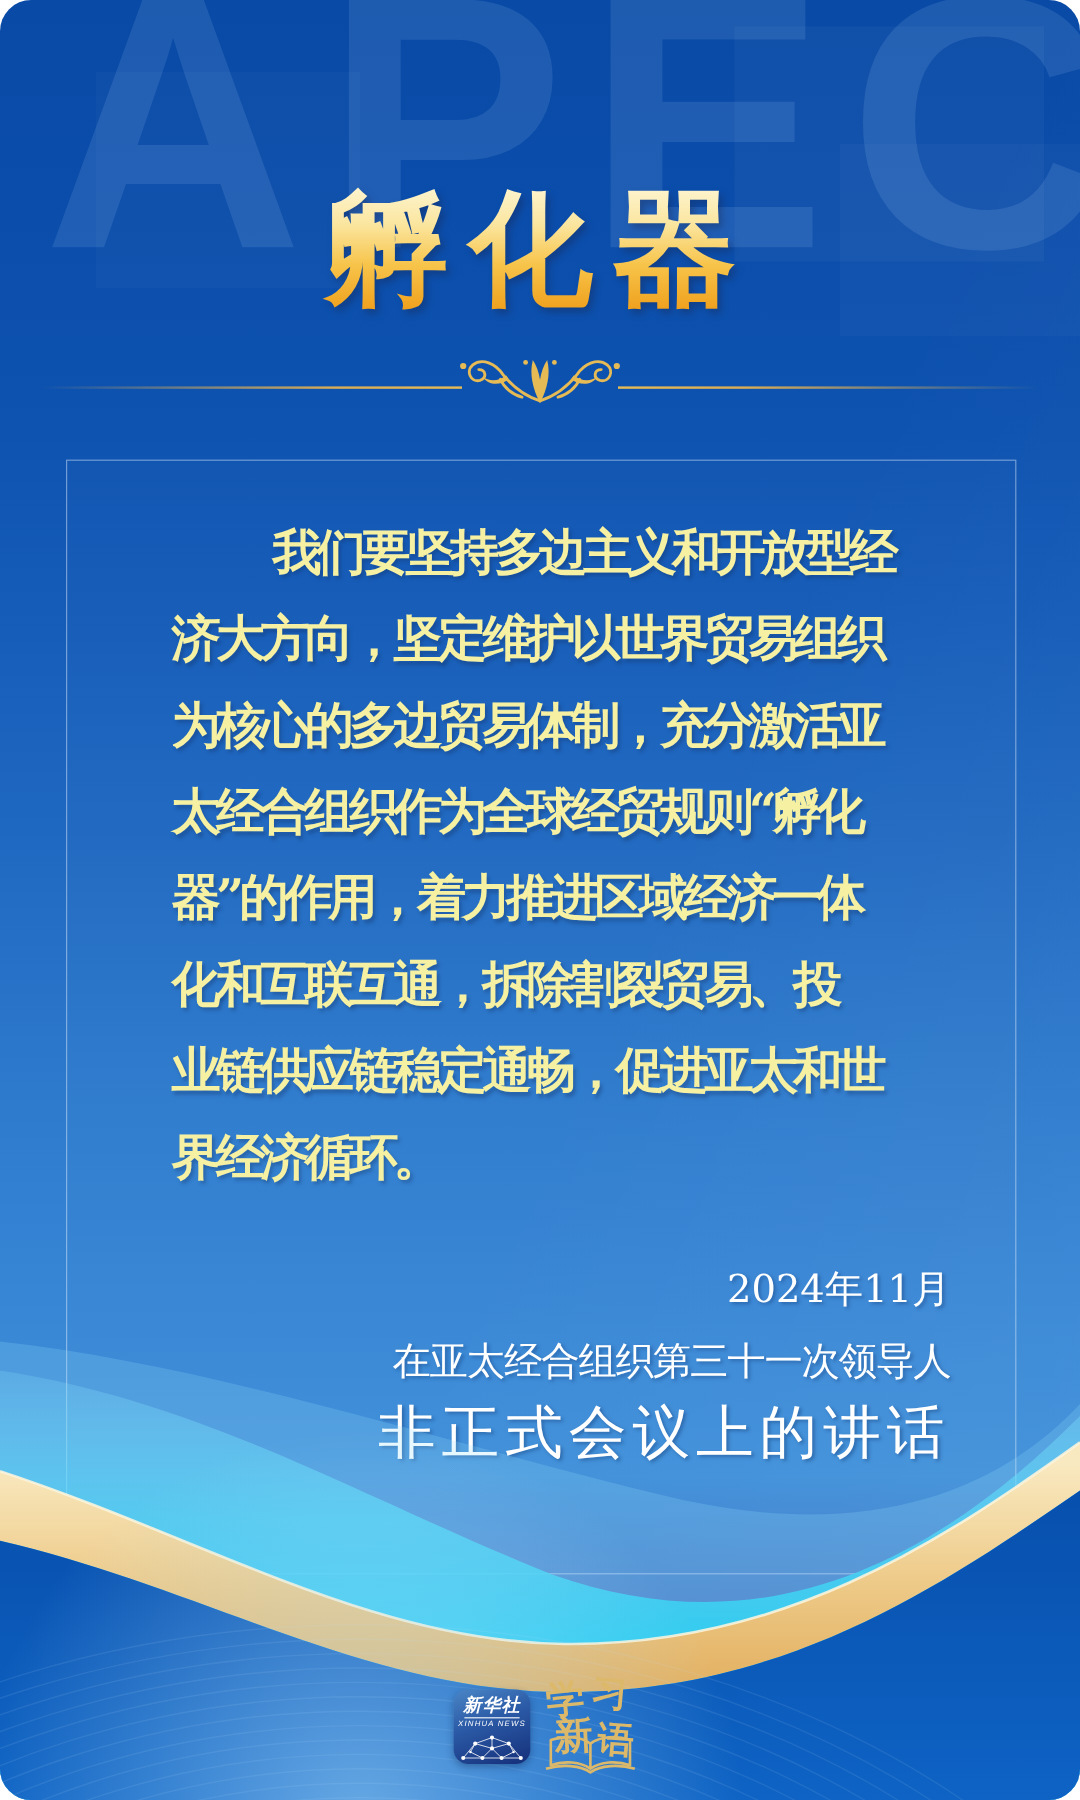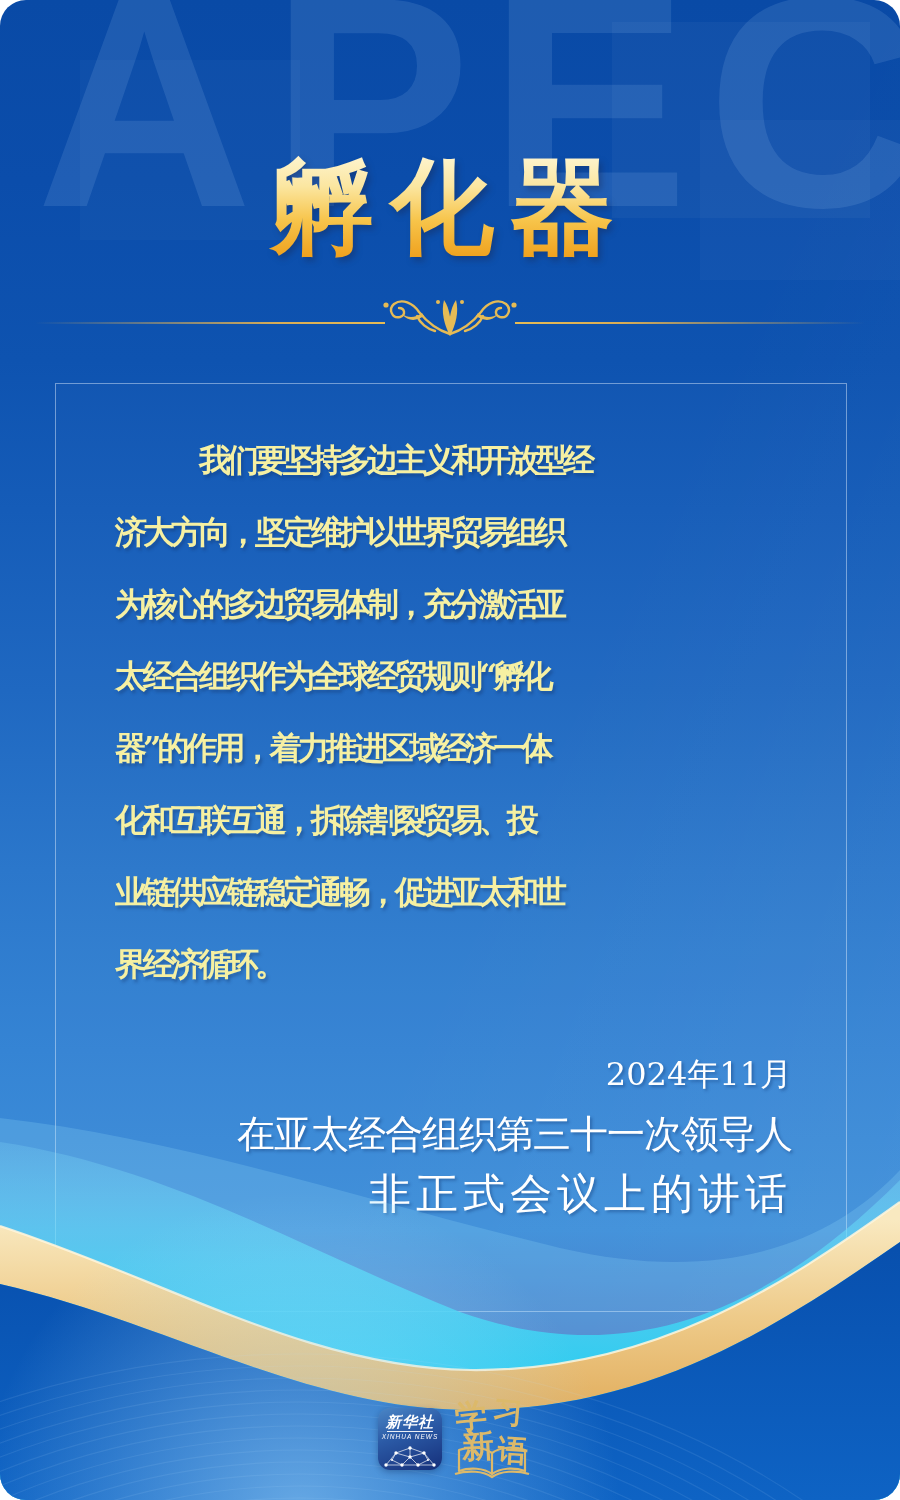--- a/index.html
+++ b/index.html
@@ -47,31 +47,31 @@
     position:absolute;left:55px;top:383px;width:790px;height:927px;
     border:1px solid rgba(230,242,255,0.45);
     background:rgba(255,255,255,0.015);
   }
 
   .quote-text{
     position:absolute;left:115px;top:424px;width:690px;
     color:#f6f0a2;font-weight:700;
     text-shadow:2px 3px 3px rgba(20,50,100,0.35);
   }
-  .quote-line{font-size:32px;letter-spacing:-4px;line-height:72px;white-space:nowrap;}
+  .quote-line{font-size:41px;letter-spacing:-4px;line-height:72px;white-space:nowrap;margin-left:28px;}
   .quote-line.indent{padding-left:84px;}
 
   .attribution{
     position:absolute;right:108px;top:1044px;width:700px;
     text-align:right;color:#ffffff;
     text-shadow:2px 2px 3px rgba(20,60,120,0.45);
   }
   .attr-date{font-size:32px;line-height:60px;letter-spacing:0px;}
-  .attr-venue1{font-size:38px;line-height:60px;letter-spacing:-1px;}
-  .attr-venue2{font-size:42px;line-height:60px;letter-spacing:5px;}
+  .attr-venue1{font-size:32px;line-height:60px;letter-spacing:-1px;}
+  .attr-venue2{font-size:48px;line-height:60px;letter-spacing:5px;}
 
   .waves{position:absolute;left:0;top:1100px;width:900px;height:400px;}
 
   
   .xinhua-logo{
     position:absolute;left:378px;top:1408px;width:64px;height:62px;
     border-radius:12px;overflow:hidden;text-align:center;
     background:linear-gradient(160deg,#4a86c6 0%,#2b5aa6 42%,#152f7a 100%);
     box-shadow:0 2px 6px rgba(0,20,60,0.3);
     font-style:italic;

